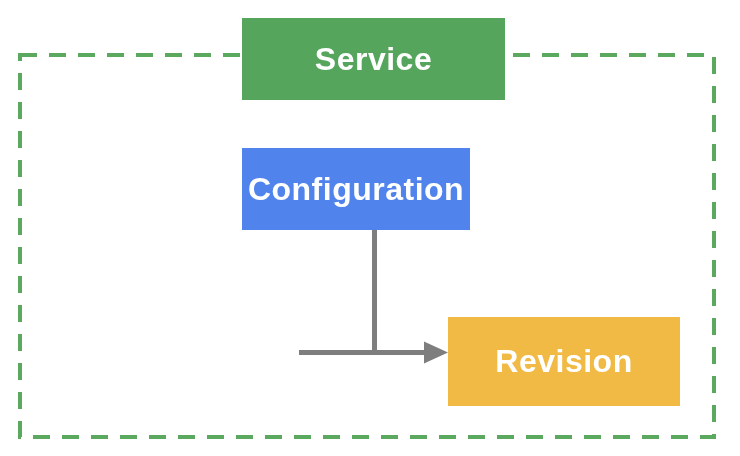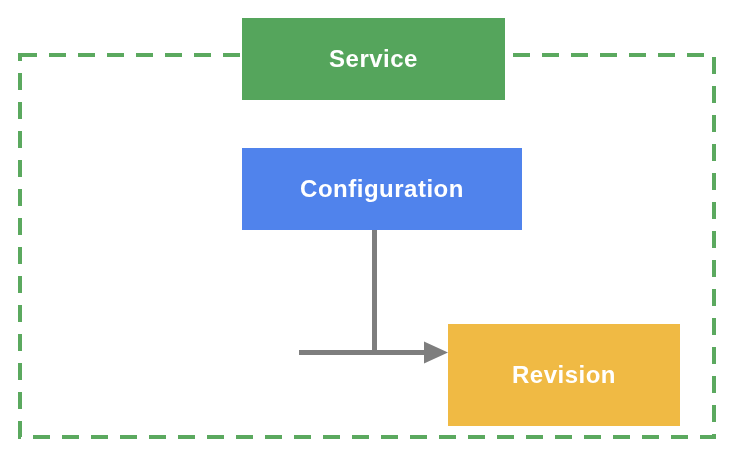--- a/index.html
+++ b/index.html
@@ -22,29 +22,29 @@
     z-index: 1;
   }
   .node {
     position: absolute;
     z-index: 2;
     display: flex;
     align-items: center;
     justify-content: center;
     color: #ffffff;
     font-weight: bold;
-    font-size: 24px;
+    font-size: 32px;
     letter-spacing: 0.5px;
     text-align: center;
     user-select: none;
   }
   .node-service       { left: 242px; top: 18px;  width: 263px; height: 82px; }
-  .node-configuration { left: 242px; top: 148px; width: 280px; height: 82px; }
+  .node-configuration { left: 242px; top: 148px; width: 228px; height: 82px; }
   .node-route         { left: 70px;  top: 313px; width: 230px; height: 83px; }
-  .node-revision      { left: 448px; top: 324px; width: 232px; height: 102px; }
+  .node-revision      { left: 448px; top: 317px; width: 232px; height: 89px; }
 </style>
 </head>
 <body>
 
 <div class="canvas">
 
   <svg class="wires" width="740" height="456" viewBox="0 0 740 456">
     <rect x="20" y="55" width="694" height="382" fill="none" stroke-width="4" stroke-dasharray="17 12" stroke="#5BA95F"></rect>
     <line x1="374.5" y1="229" x2="374.5" y2="355" stroke-width="5" stroke="#7E7E7E"></line>
     <line x1="299" y1="352.5" x2="427" y2="352.5" stroke-width="5" stroke="#7E7E7E"></line>

